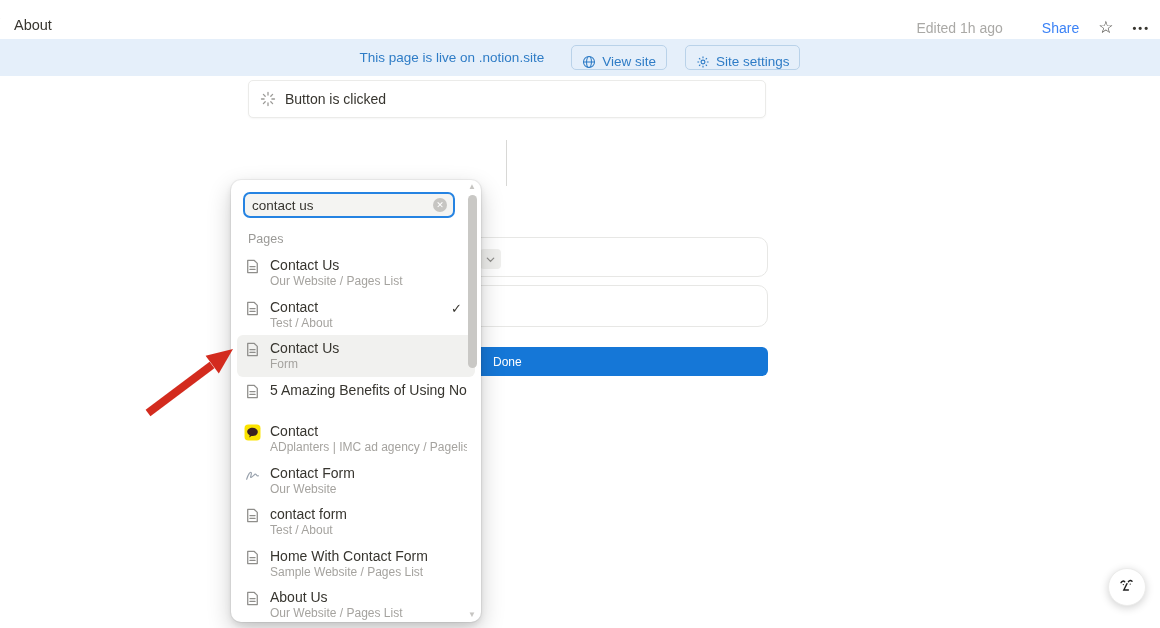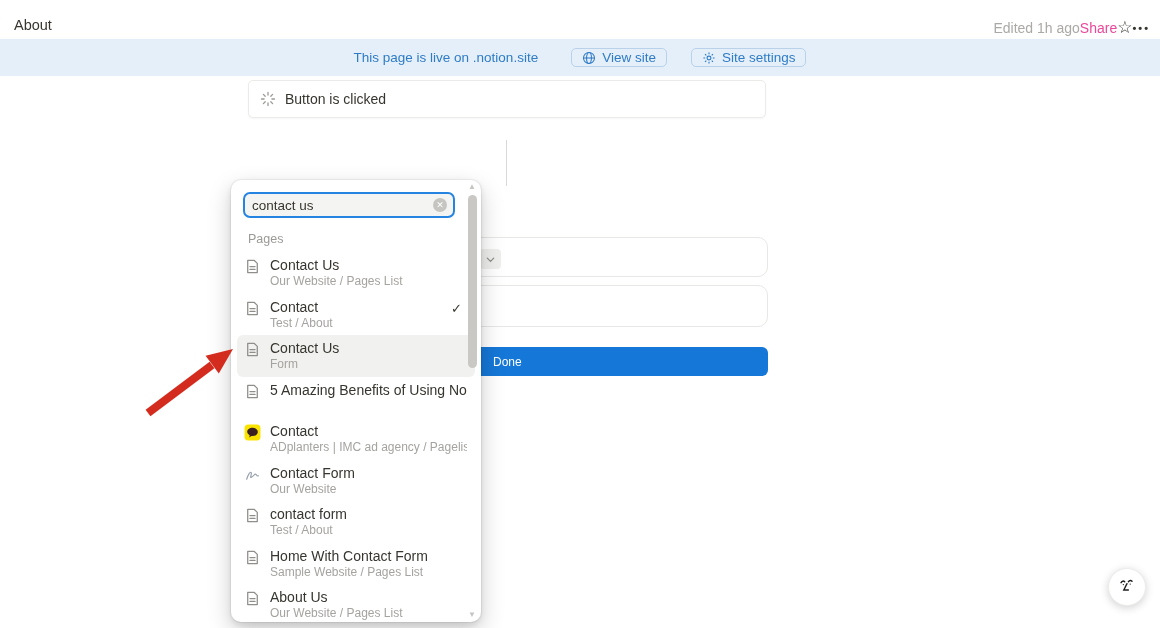--- a/index.html
+++ b/index.html
@@ -4,30 +4,30 @@
 <style>
   * { margin:0; padding:0; box-sizing:border-box; }
   html,body { width:1160px; height:628px; }
   body { font-family:"Liberation Sans", sans-serif; background:#fff; overflow:hidden; }
   .screen { position:relative; width:1160px; height:628px; background:#fff; overflow:hidden; }
 
   
   .topbar { position:absolute; left:0; top:8px; width:1160px; height:39px; background:#fff; display:flex; align-items:center; }
   .crumb-slash { position:absolute; left:-4px; top:7px; color:#c9c8c5; font-size:15px; }
   .topbar-title { position:absolute; left:14px; top:9px; font-size:14.5px; color:#37352f; }
-  .topbar-right { position:absolute; right:10px; top:0; height:39px; display:flex; align-items:center; }
+  .topbar-right { position:absolute; right:10px; top:0; height:39px; display:flex; align-items:center; gap:19px; }
   .edited { color:#aaa9a6; font-size:14px; }
-  .share { color:#ec4899; font-size:14px; cursor:pointer; }
+  .share { color:#3b82f6; font-size:14px; cursor:pointer;margin-left:20px; }
   .star { color:#37352f; font-size:17px; line-height:1; cursor:pointer; }
   .dots { color:#37352f; font-size:11px; letter-spacing:2px; cursor:pointer; font-weight:bold; }
 
   
-  .banner { position:absolute; left:0; top:39px; width:1160px; height:37px; background:#e5effa; display:flex; align-items:center; justify-content:center; gap:24px; }
+  .banner { position:absolute; left:0; top:39px; width:1160px; height:37px; background:#e5effa; display:flex; align-items:center; justify-content:center; gap:18px; }
   .banner-msg { color:#2e7cc6; font-size:13.5px; margin-right:9px; }
-  .banner-btn { display:flex; align-items:center; gap:6px; height:19px; padding:0 10px; border:1px solid #b9d2e9; border-radius:5px; color:#2e7cc6; font-size:13.5px; background:transparent; cursor:pointer; }
+  .banner-btn { display:flex; align-items:flex-end; gap:6px; height:25px; padding:0 10px; border:1px solid #b9d2e9; border-radius:5px; color:#2e7cc6; font-size:13.5px; background:transparent; cursor:pointer; }
   .banner-btn svg { display:block; }
 
   
   .button-block { position:absolute; left:248px; top:80px; width:518px; height:38px; background:#fff; border:1px solid #ebebe9; border-radius:5px; box-shadow:0 1px 2px rgba(15,15,15,.04); display:flex; align-items:center; }
   .click-icon { margin-left:11px; width:16px; height:16px; color:#9b9a97; }
   .button-block-label { margin-left:9px; font-size:14px; color:#37352f; }
   .col-divider { position:absolute; left:506px; top:140px; width:1px; height:46px; background:#d8d8d6; }
 
   
   .editor-row1 { position:absolute; left:460px; top:237px; width:308px; height:40px; background:#fff; border:1px solid #e7e7e5; border-radius:10px; }

